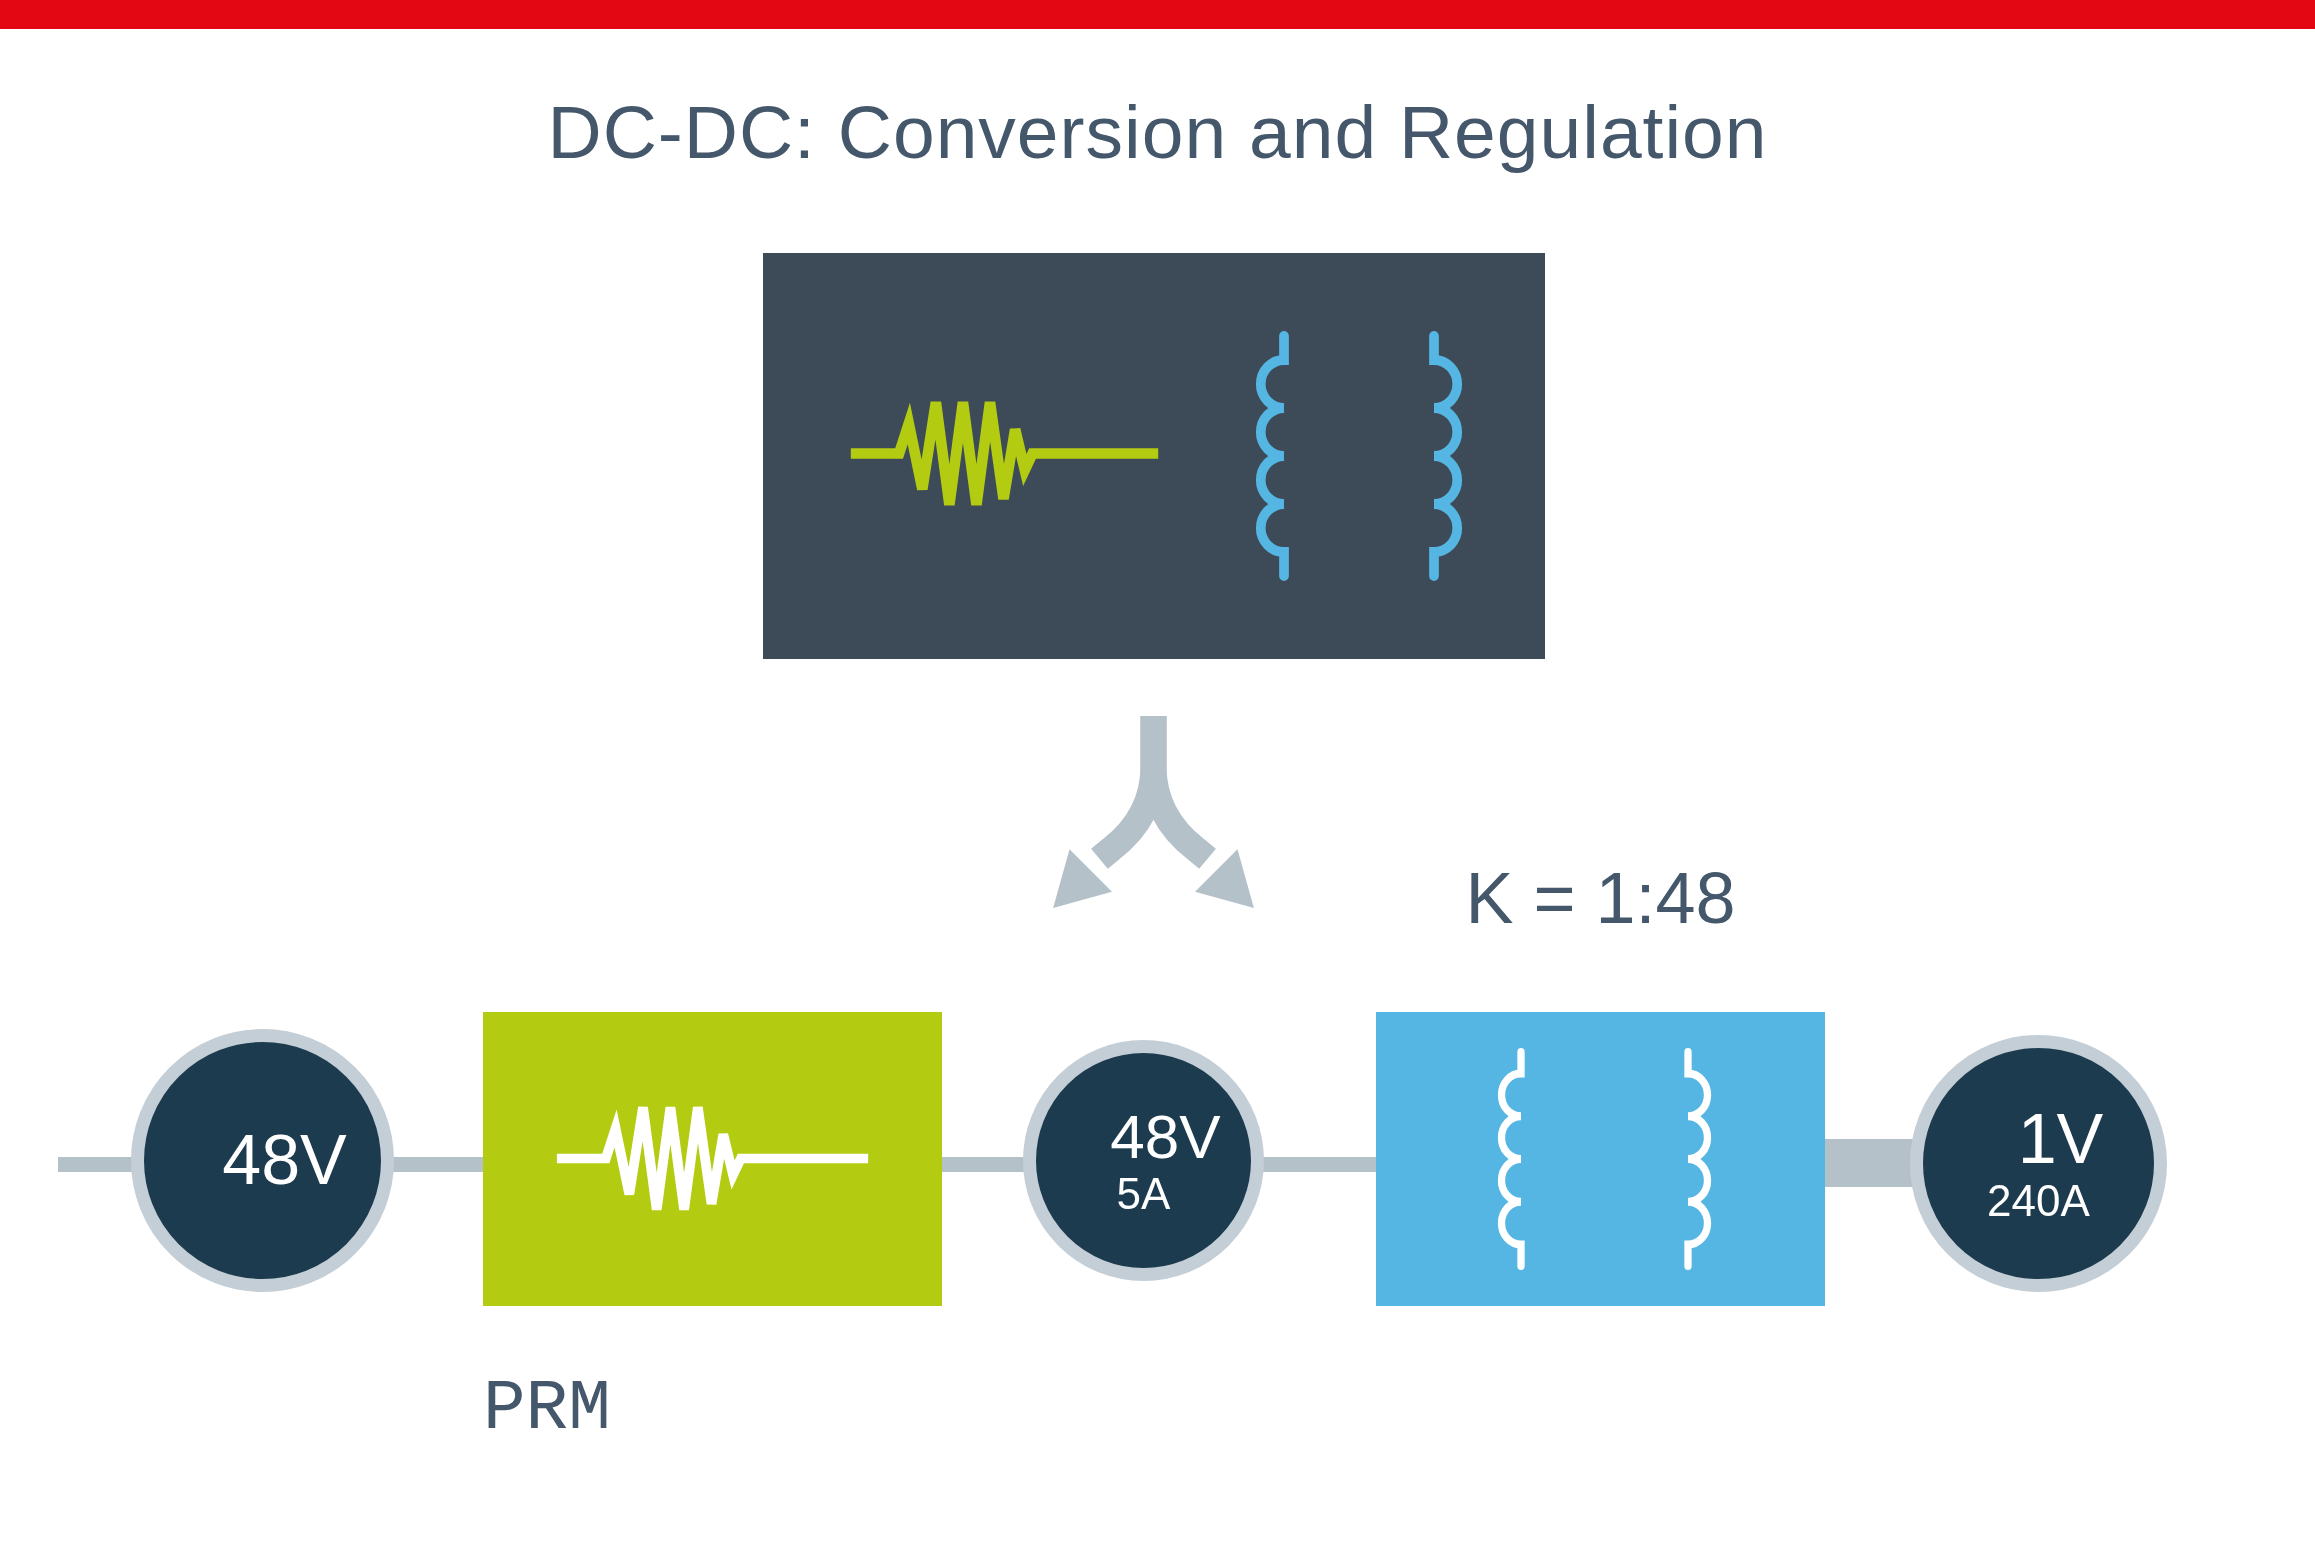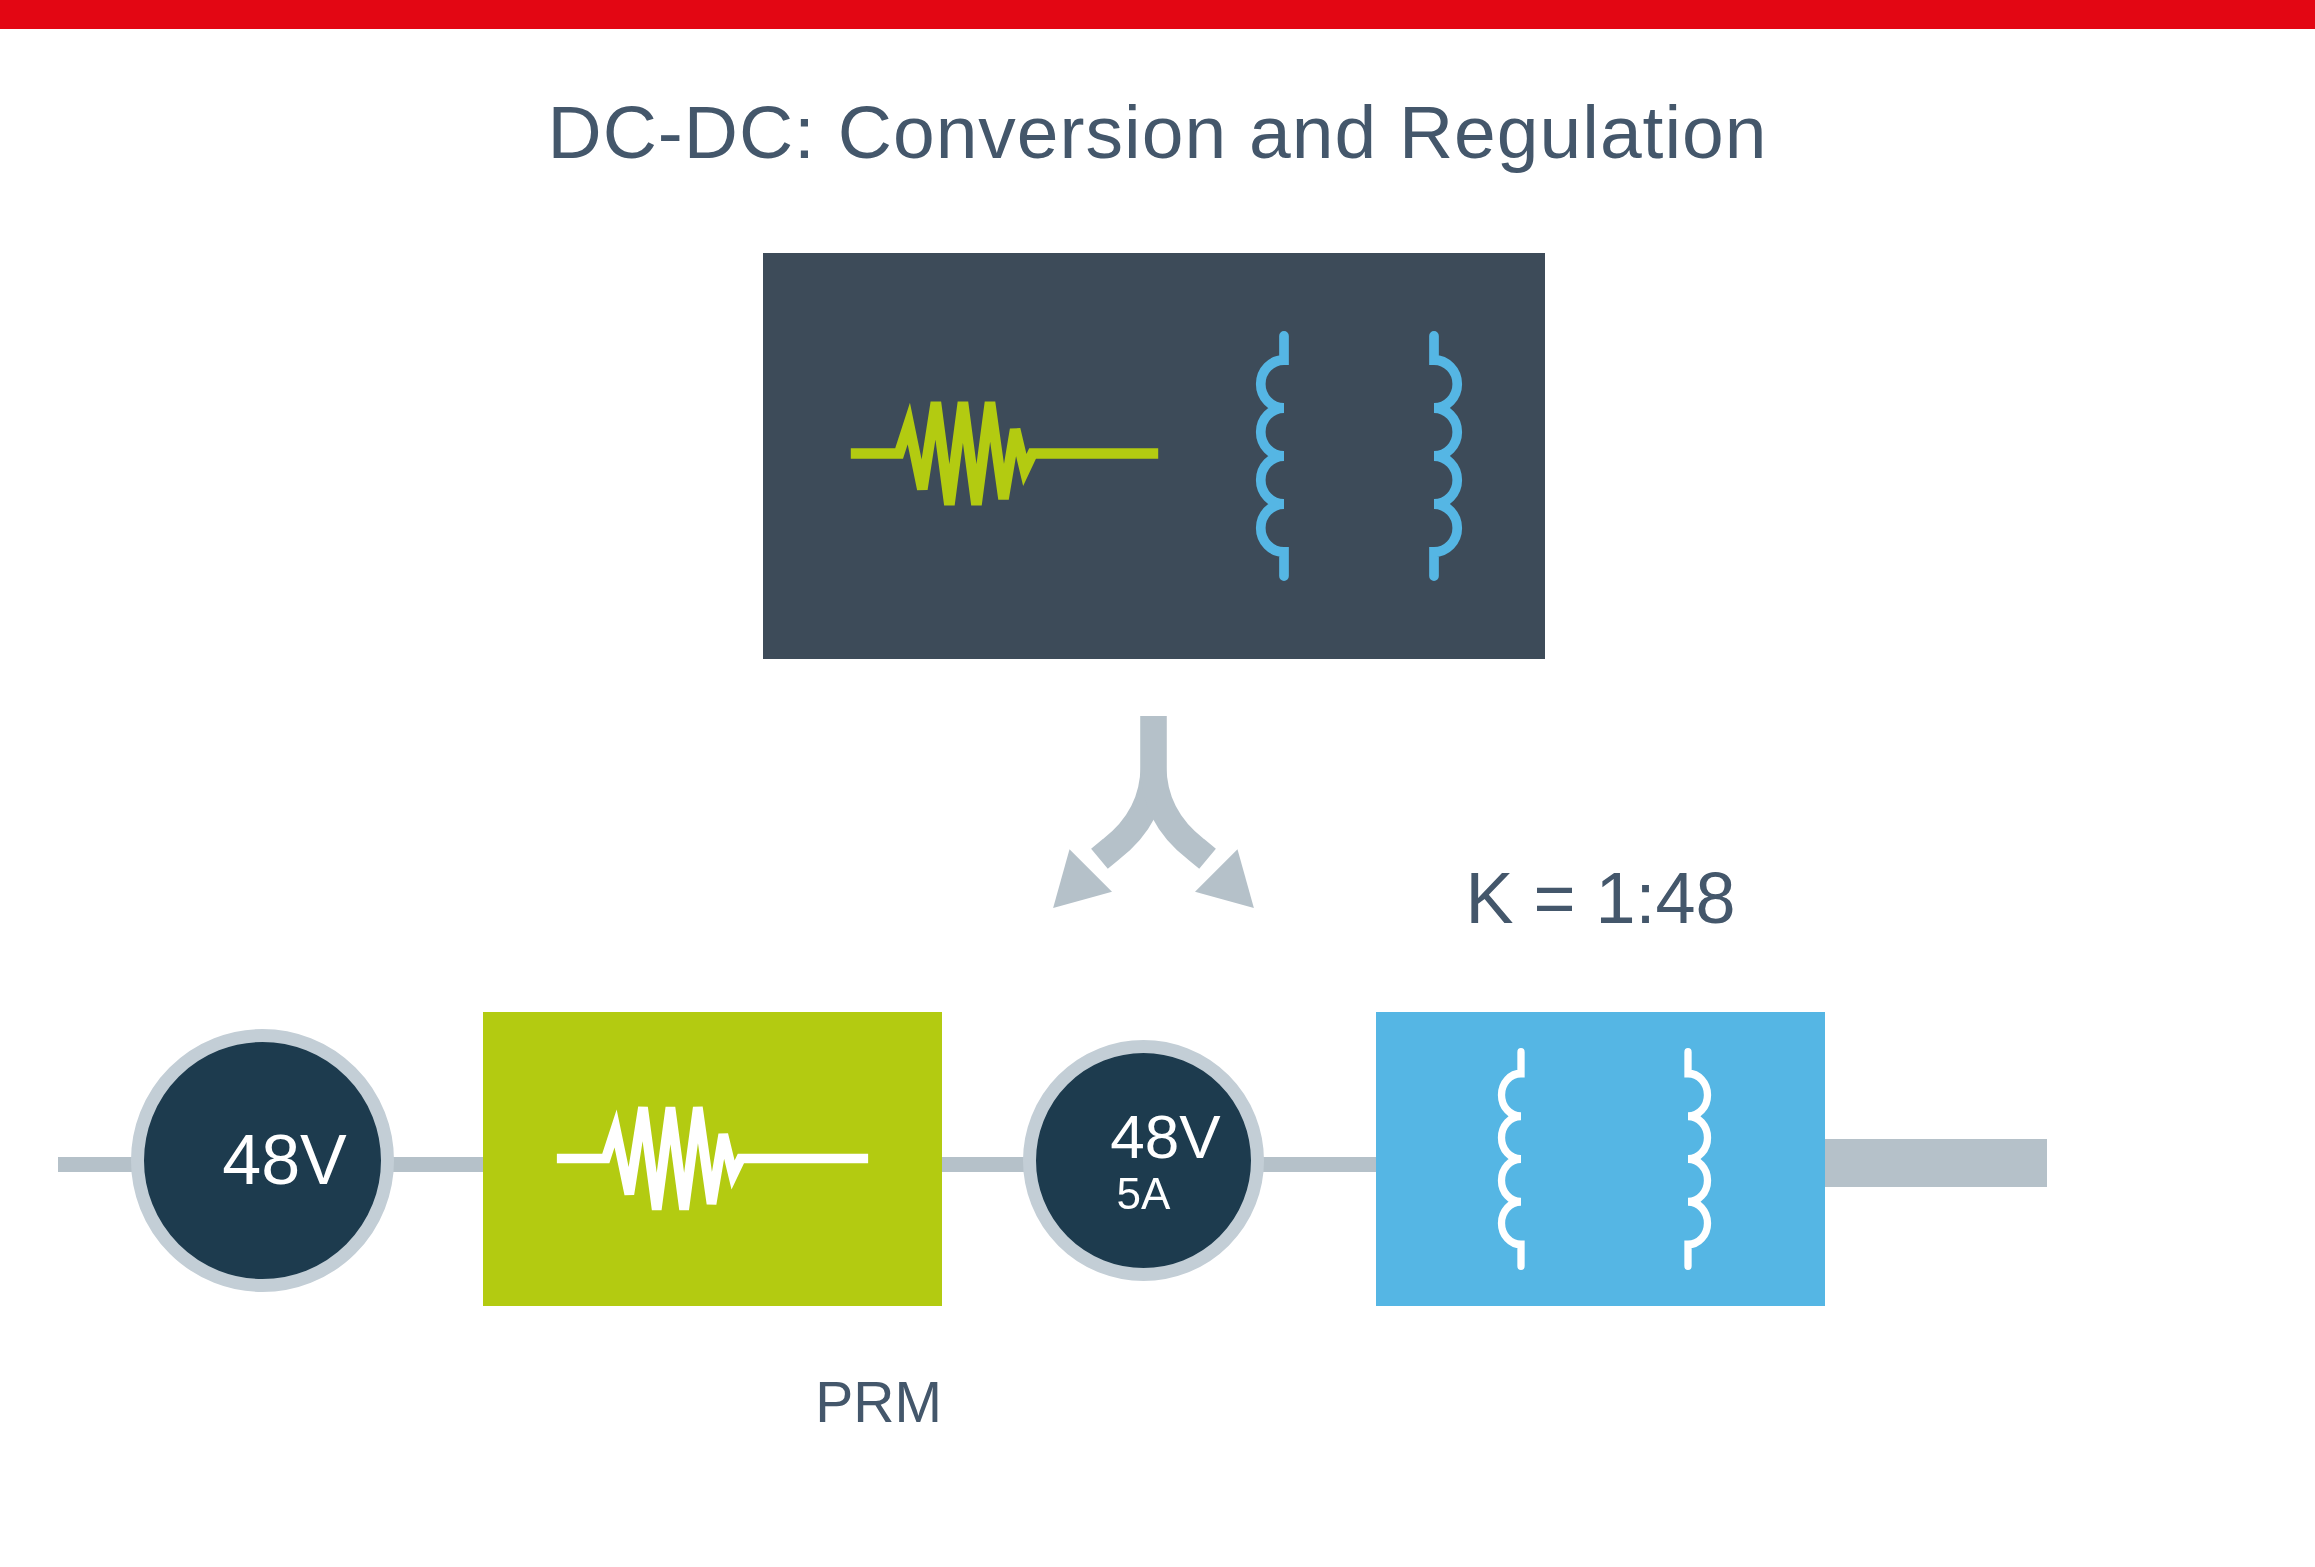--- a/index.html
+++ b/index.html
@@ -79,22 +79,22 @@
 
   
   .module{position:absolute;}
   .module.prm{left:483px;top:1012px;width:459px;height:294px;background:var(--prm-green);}
   .module.vtm{left:1376px;top:1012px;width:449px;height:294px;background:var(--vtm-blue);}
   .prm-squiggle{left:68px;top:74px;width:323px;height:145px;}
   .vtm-coil-left{left:119px;top:33px;width:52px;height:228px;}
   .vtm-coil-right{left:286px;top:33px;width:52px;height:228px;}
 
   .module-label{
-    position:absolute;top:1369px;text-align:right;
-    font-size:57px;color:var(--slate-text);
+    position:absolute;top:1369px;text-align:left;
+    font-size:71px;color:var(--slate-text);font-family:Liberation Mono, monospace;
   }
   .module-label.prm-label{left:483px;width:459px;}
   .module-label.vtm-label{left:1376px;width:449px;}
 </style>
 </head>
 <body>
 
 <div class="stage">
 
   <div class="top-bar"></div>
@@ -142,17 +142,21 @@
 
   <div class="module vtm">
     <svg class="coil white vtm-coil-left" viewBox="0 0 64 256" preserveAspectRatio="none">
       <path d="M32 8 V32 A24 24 0 0 0 32 80 A24 24 0 0 0 32 128 A24 24 0 0 0 32 176 A24 24 0 0 0 32 224 V248"></path>
     </svg>
     <svg class="coil white vtm-coil-right" viewBox="0 0 64 256" preserveAspectRatio="none">
       <path d="M32 8 V32 A24 24 0 0 1 32 80 A24 24 0 0 1 32 128 A24 24 0 0 1 32 176 A24 24 0 0 1 32 224 V248"></path>
     </svg>
   </div>
 
+  <div class="node node-3">
+    <div class="node-value">1V</div>
+    <div class="node-sub">240A</div>
+  </div>
 
   <div class="module-label prm-label">PRM</div>
 
 </div>
 
 
 </body></html>

